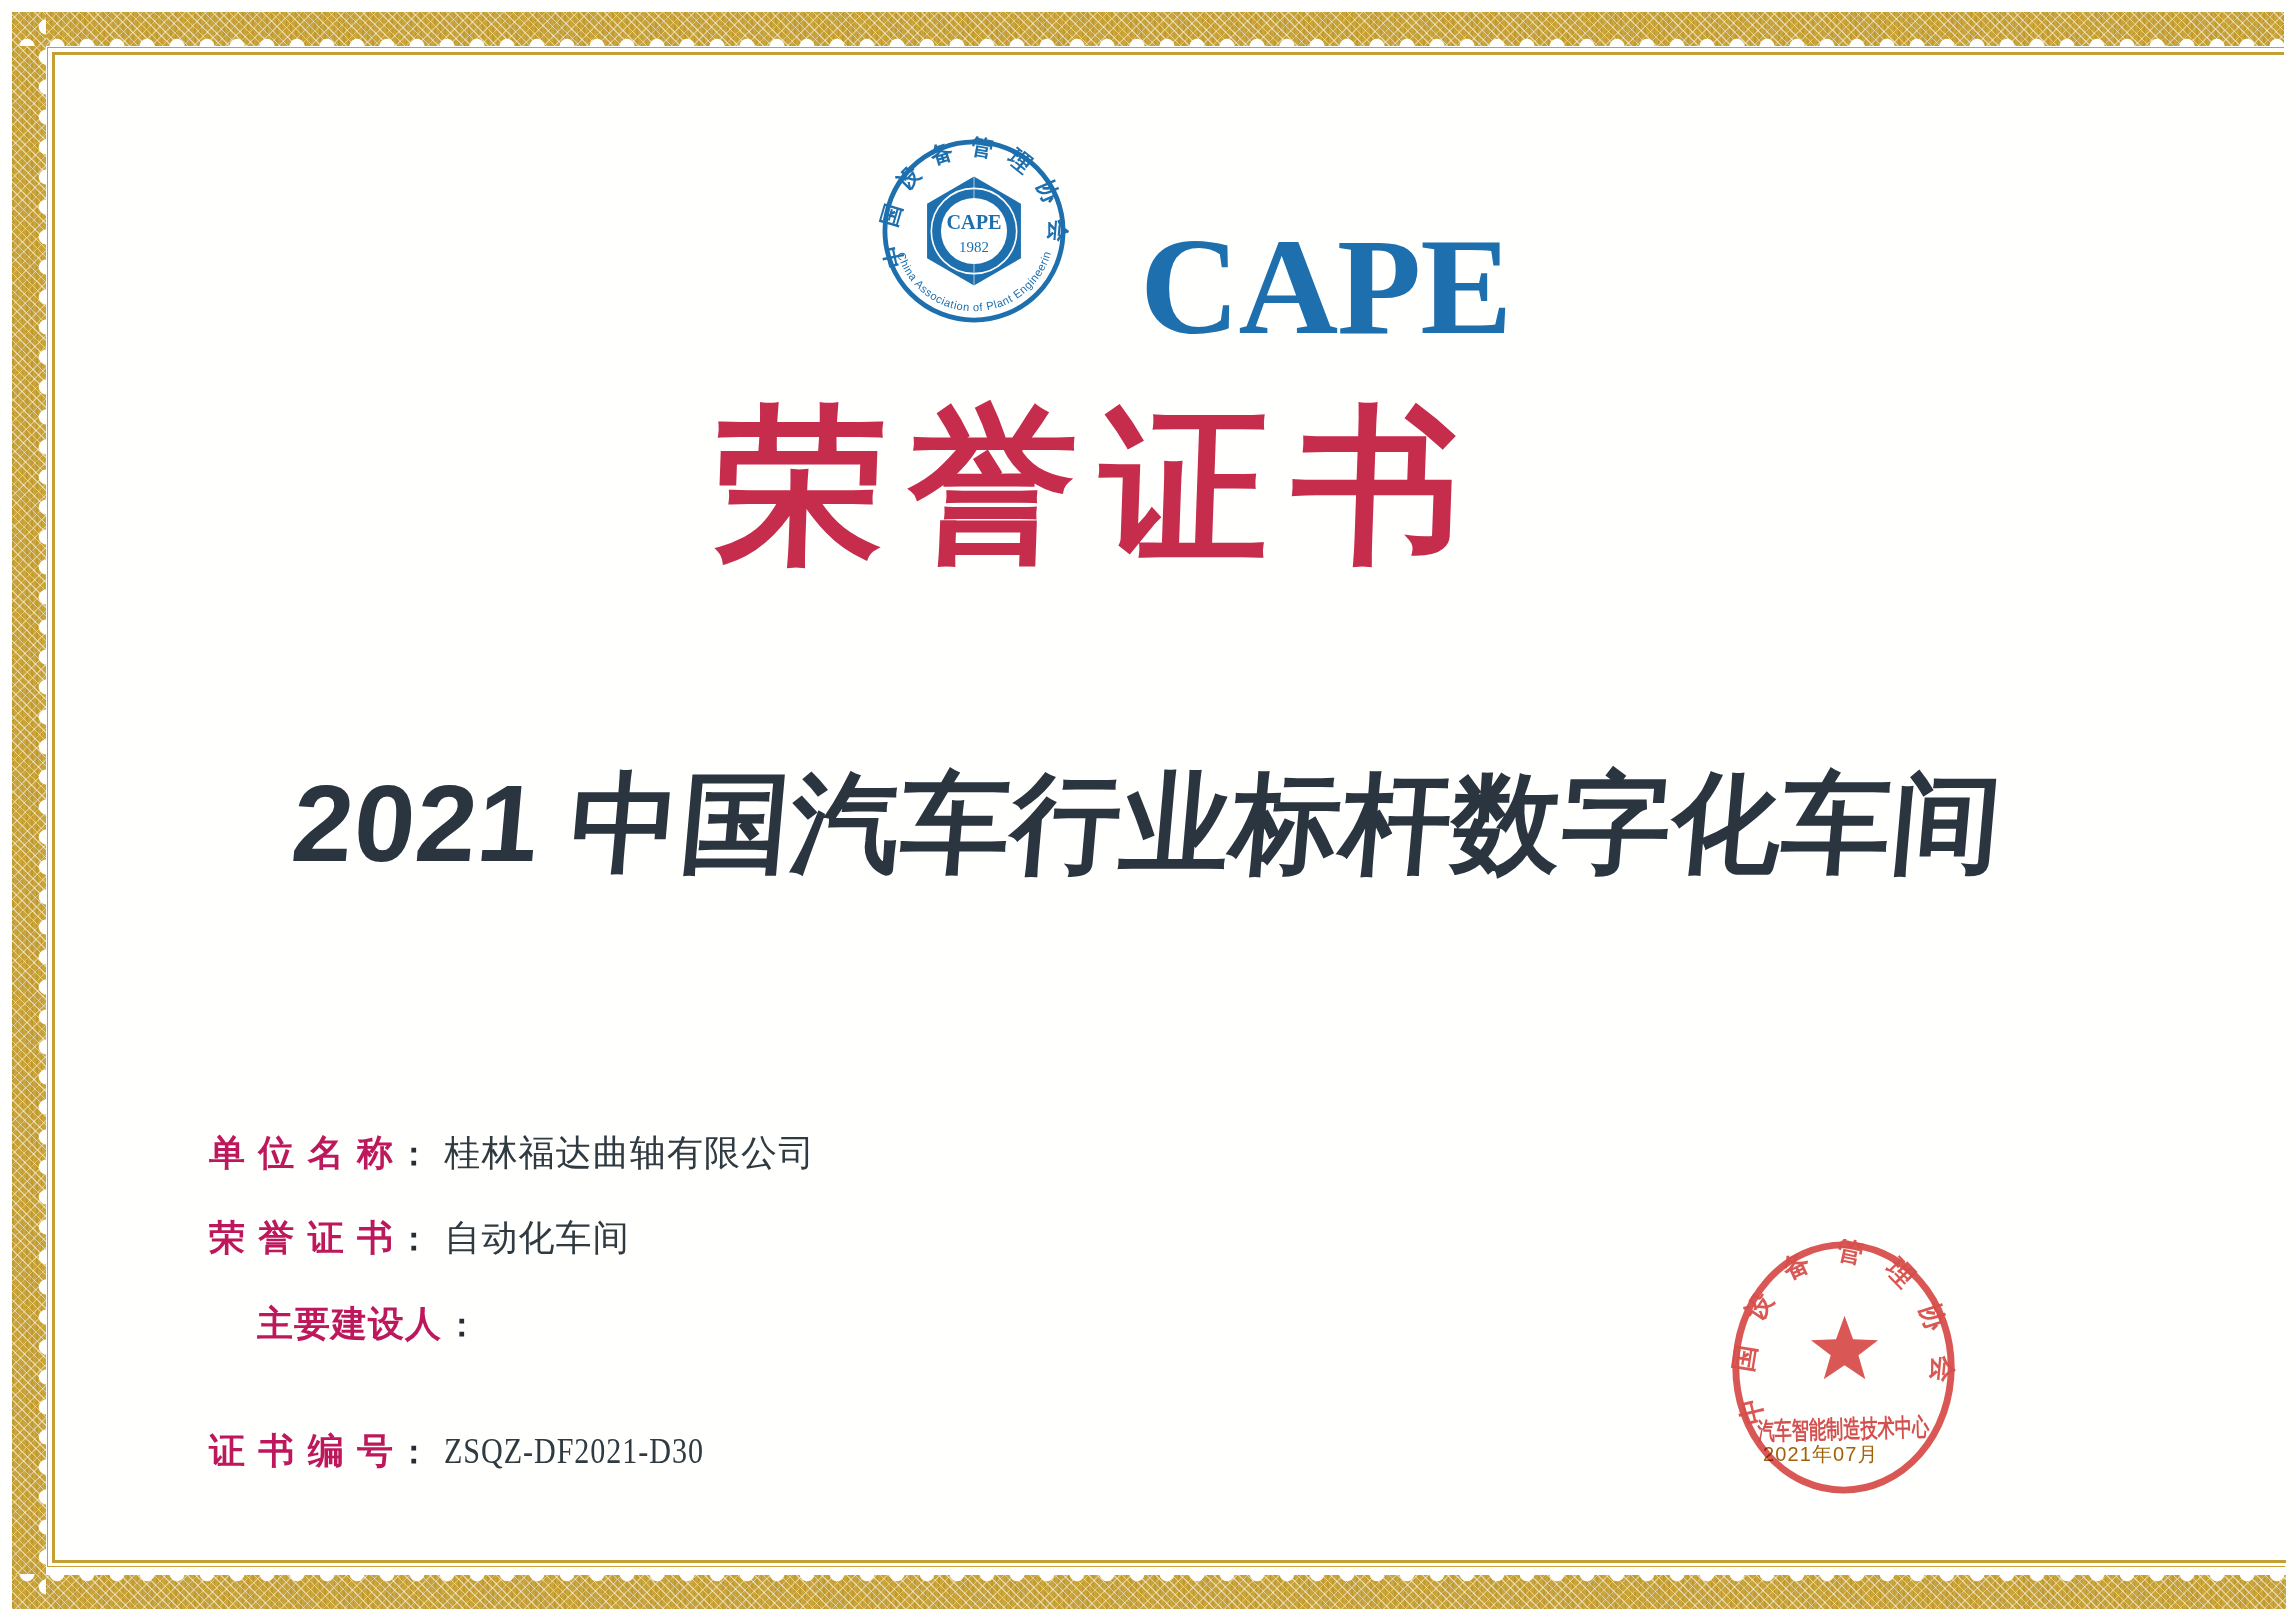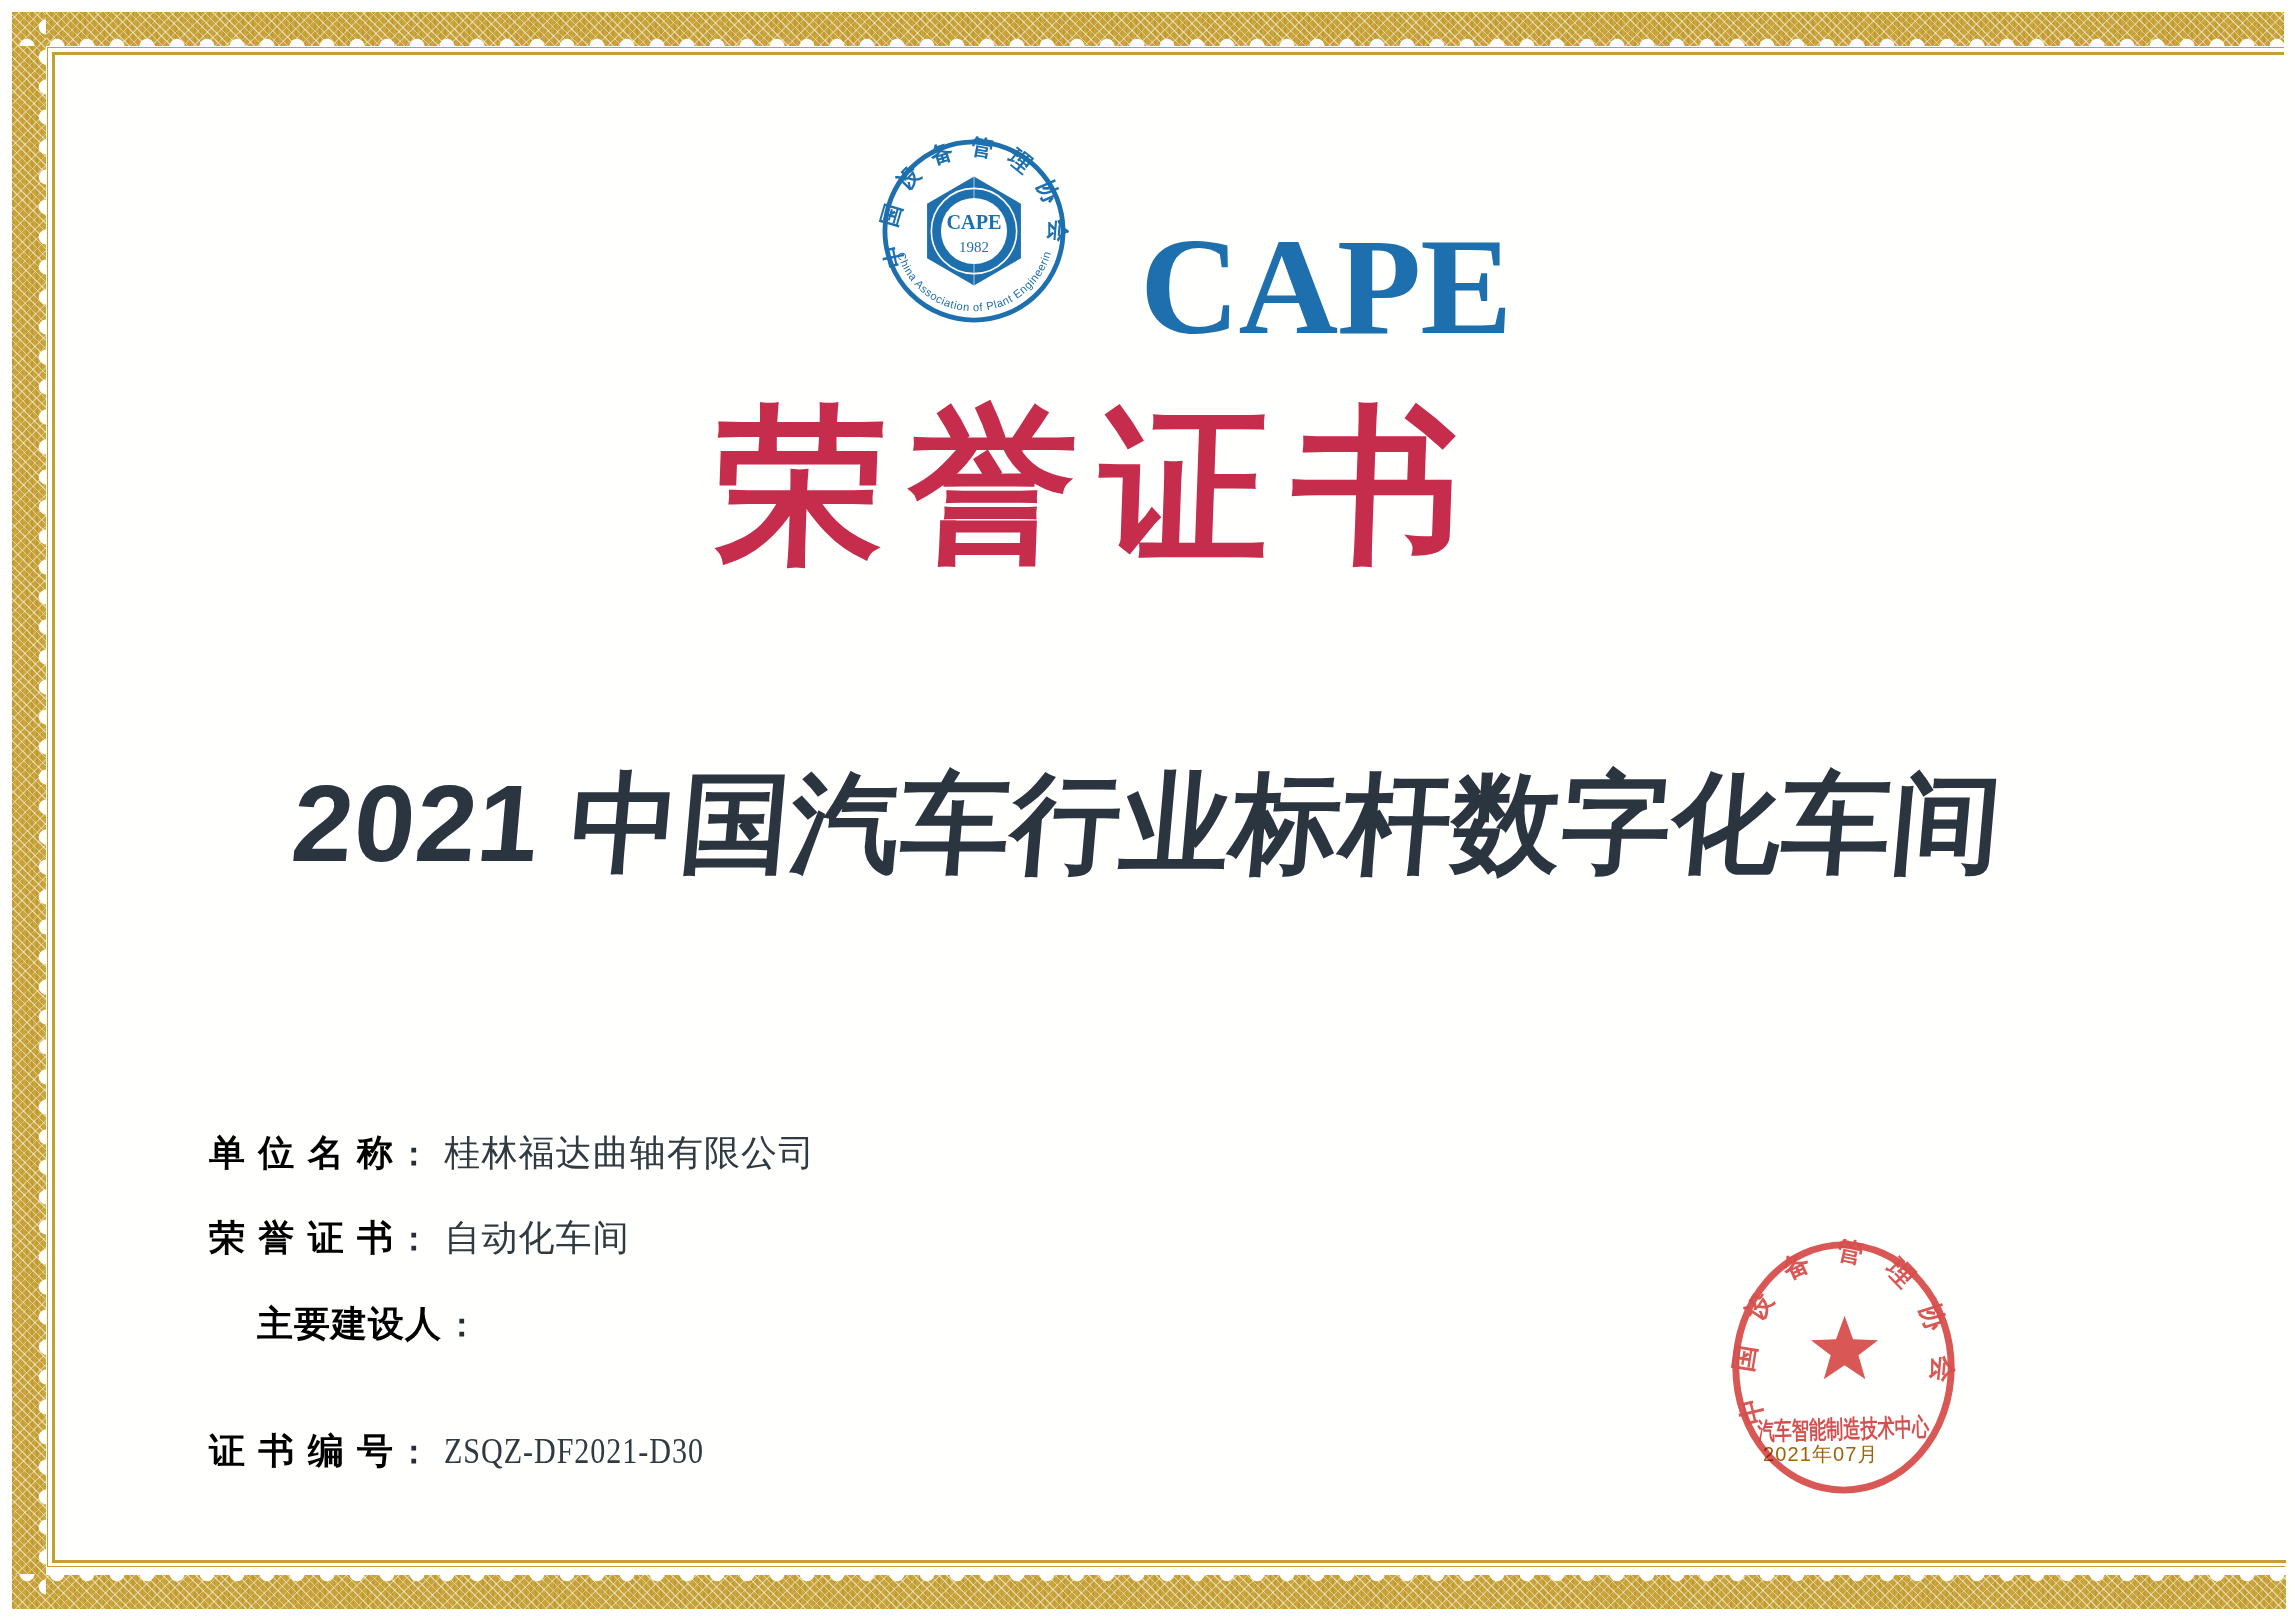--- a/index.html
+++ b/index.html
@@ -66,21 +66,21 @@
     font-weight:bold;font-size:109px;line-height:1.1;letter-spacing:1.1px;
     color:#2b3540;
     transform:skewX(-5deg);
   }
 
   
   .field-row{position:absolute;left:209px;display:flex;align-items:baseline;white-space:nowrap;}
   .row-1{top:1131px;} .row-2{top:1216px;} .row-3{top:1302px;margin-left:48px;} .row-4{top:1387px;margin-top:42px;}
   .field-label{
     display:inline-block;width:184px;
-    font-weight:700;font-size:36px;line-height:1.2;color:#000000;
+    font-weight:700;font-size:36px;line-height:1.2;color:#be185d;
     text-align:justify;text-align-last:justify;
   }
   .field-colon{font-weight:700;font-size:33px;color:#262e35;margin:0 14px 0 4.3px;}
   .field-value{
     font-family:"Liberation Serif",serif;
     font-size:36px;line-height:1.2;color:#2f3a41;letter-spacing:1.1px;
   }
   .row-4 .field-value{
     display:inline-block;font-size:35px;letter-spacing:1.1px;
     transform:scaleX(.86);transform-origin:left center;

